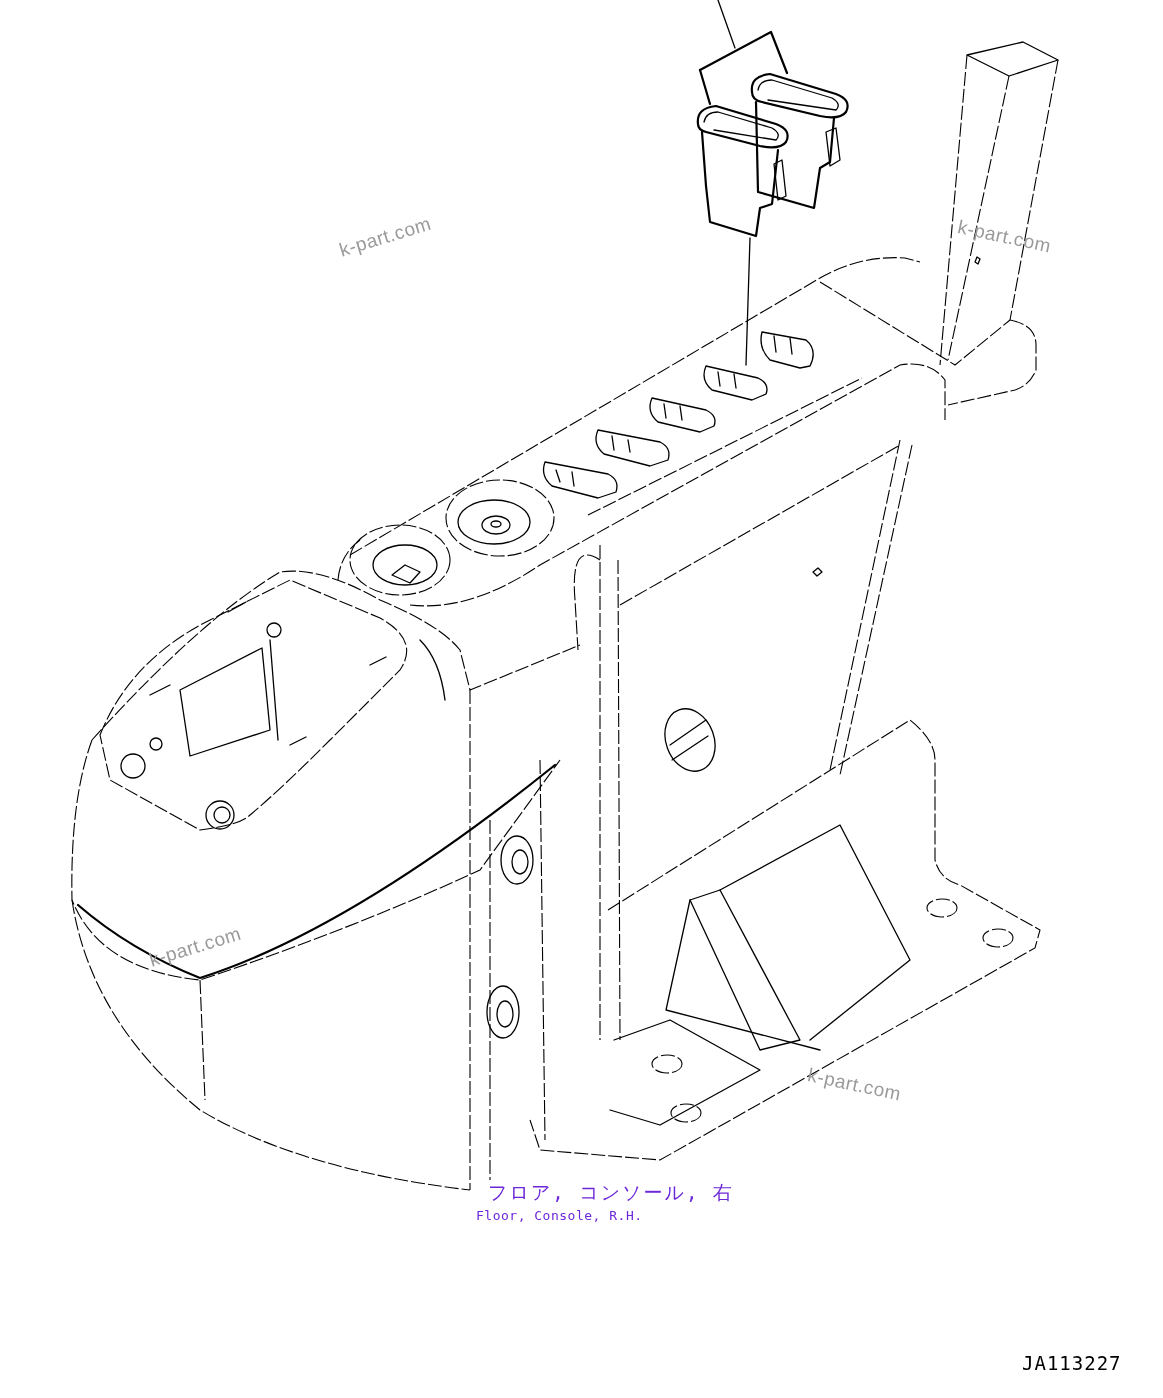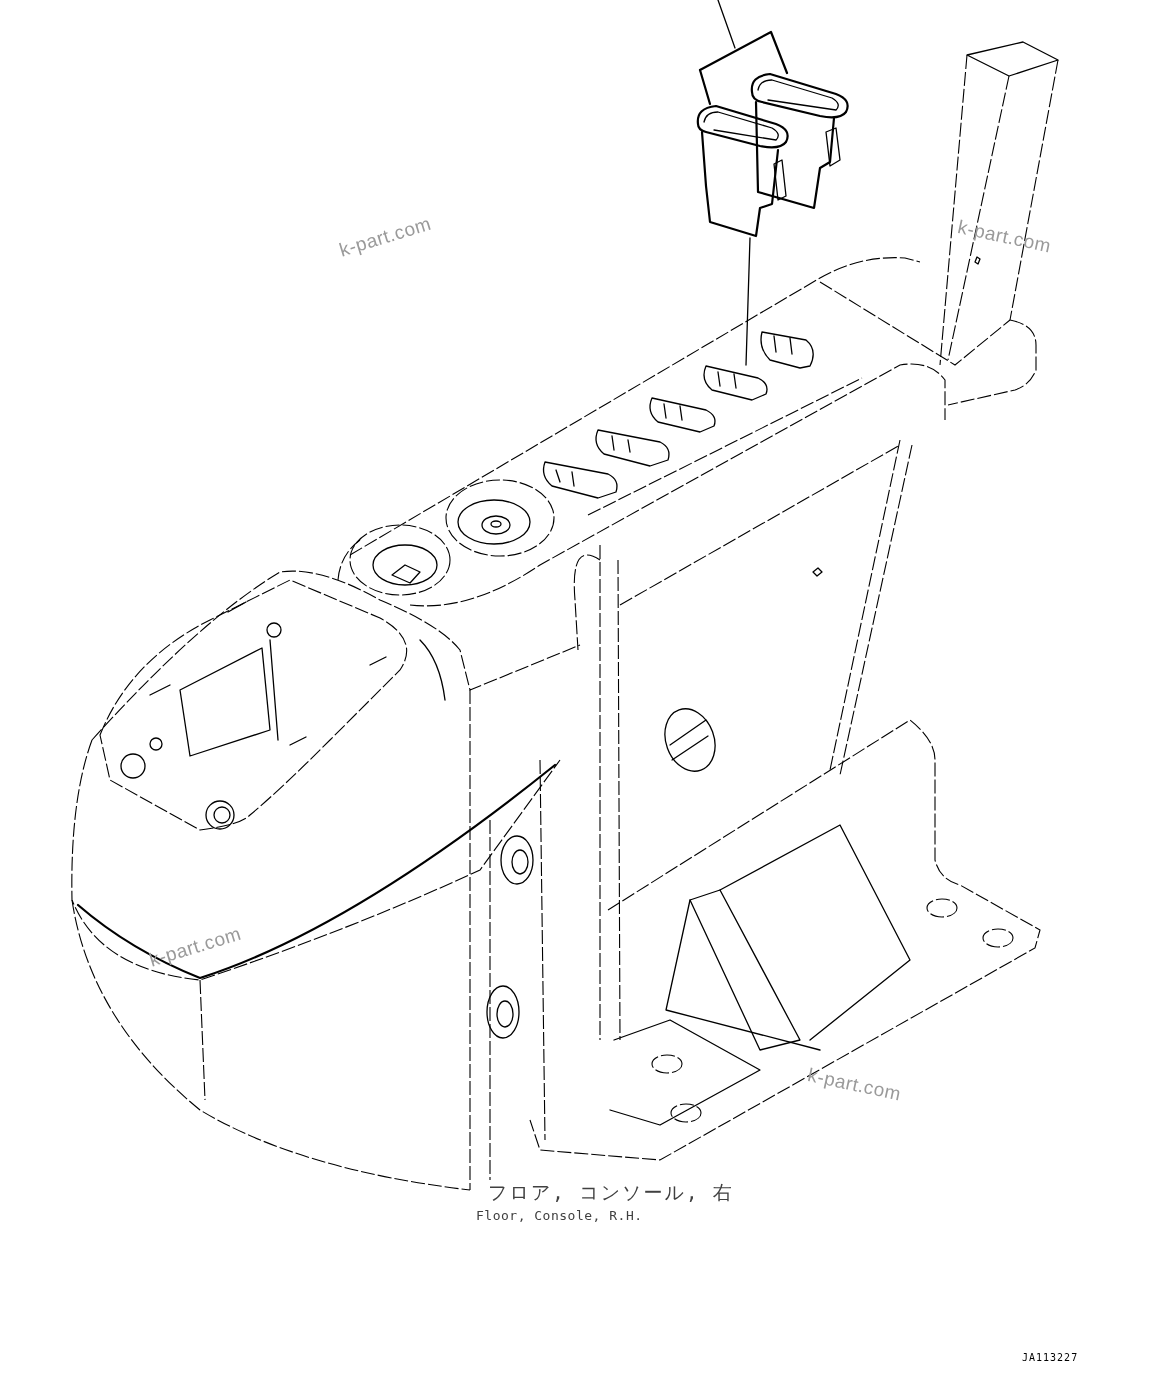--- a/index.html
+++ b/index.html
@@ -2,24 +2,24 @@
 <html><head>
   <meta charset="utf-8">
   <style>
     html, body { margin: 0; padding: 0; background: #ffffff; }
     body { width: 1163px; height: 1398px; position: relative; overflow: hidden; font-family: "DejaVu Sans", sans-serif; }
     #drawing { position: absolute; left: 0; top: 0; width: 1163px; height: 1398px; }
     .ln { fill: none; stroke: #000; stroke-width: 1.3; stroke-linejoin: round; stroke-linecap: round; }
     .lnb { fill: none; stroke: #000; stroke-width: 2.2; stroke-linejoin: round; stroke-linecap: round; }
     .ds { fill: none; stroke: #000; stroke-width: 1.1; stroke-dasharray: 14 3; }
     .wm { position: absolute; color: #9a9a9a; font-family: "Liberation Sans", sans-serif; font-size: 19px; letter-spacing: 0.5px; white-space: nowrap; transform-origin: left center; }
-    .caption { position: absolute; left: 476px; top: 1180px; font-family: "DejaVu Sans Mono", monospace; color: #404040; line-height: 24px; }
+    .caption { position: absolute; left: 476px; top: 1180px; font-family: "DejaVu Sans Mono", monospace; color: #6d28d9; line-height: 24px; }
     .caption .jp { font-size: 19px; letter-spacing: 2px; display: block; padding-left: 12px; }
     .caption .en { font-size: 13px; letter-spacing: 0.5px; display: block; }
-    .figno { position: absolute; left: 1022px; top: 1352px; font-family: "DejaVu Sans Mono", monospace; font-size: 10px; letter-spacing: 1px; color: #000; }
+    .figno { position: absolute; left: 1022px; top: 1352px; font-family: "DejaVu Sans Mono", monospace; font-size: 19px; letter-spacing: 1px; color: #000; }
   </style>
 </head>
 <body>
 
 <svg id="drawing" viewBox="0 0 1163 1398" xmlns="http://www.w3.org/2000/svg">
 
   <g>
     <path class="ln" d="M718 0 L735 48"></path>
   </g>
 

